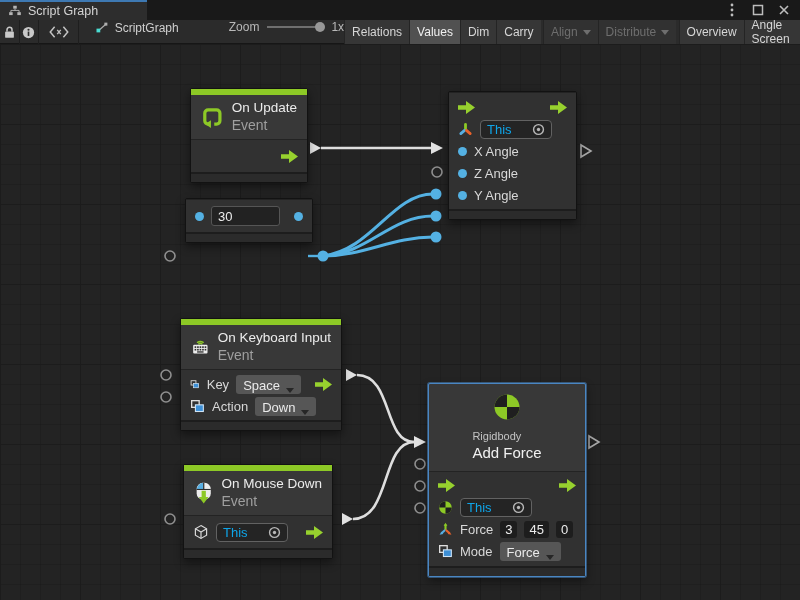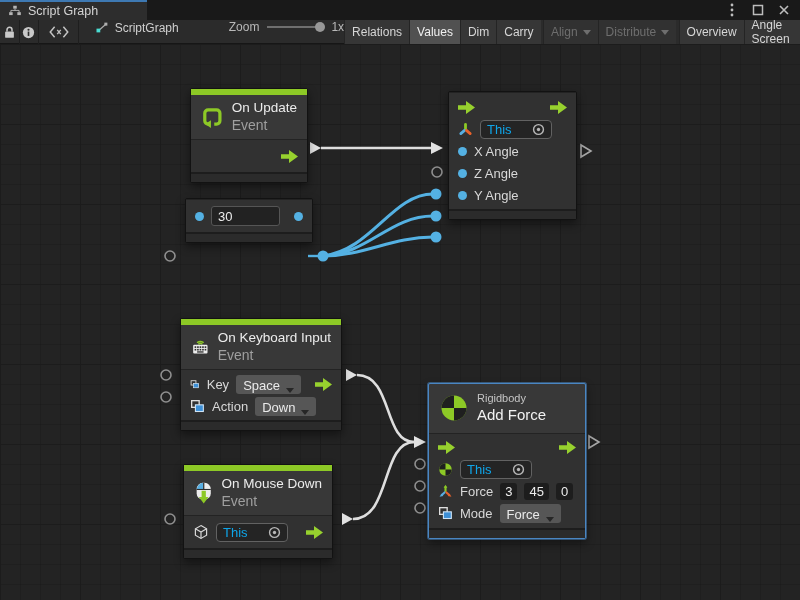--- a/index.html
+++ b/index.html
@@ -377,21 +377,21 @@
           <span class="spacer"></span>
           <svg class="garr" width="17" height="13" viewBox="0 0 17 13">
               <path d="M0 4.2 h8 V0 l9 6.5 -9 6.5 V8.8 H0 z" fill="#97d12e"></path>
             </svg>
         </div>
       </div>
       <div class="n-foot"></div>
     </div>
 
     <div class="node selected" style="left:428px; top:339px; width:158px;">
-      <div class="n-head" style="padding:8px 10px;">
+      <div class="n-head" style="padding:8px 10px;flex-direction:column;">
         <svg width="30" height="30" viewBox="0 0 24 24">
           <circle cx="12" cy="12" r="10" fill="#8dc926"></circle>
           <path d="M12 12 L12 2 A10 10 0 0 0 2 12 Z" fill="#1f1f1f"></path>
           <path d="M12 12 L12 22 A10 10 0 0 0 22 12 Z" fill="#1f1f1f"></path>
         </svg>
         <div class="n-titles">
           <span class="n-kicker">Rigidbody</span>
           <span class="n-title-lg">Add Force</span>
         </div>
       </div>

